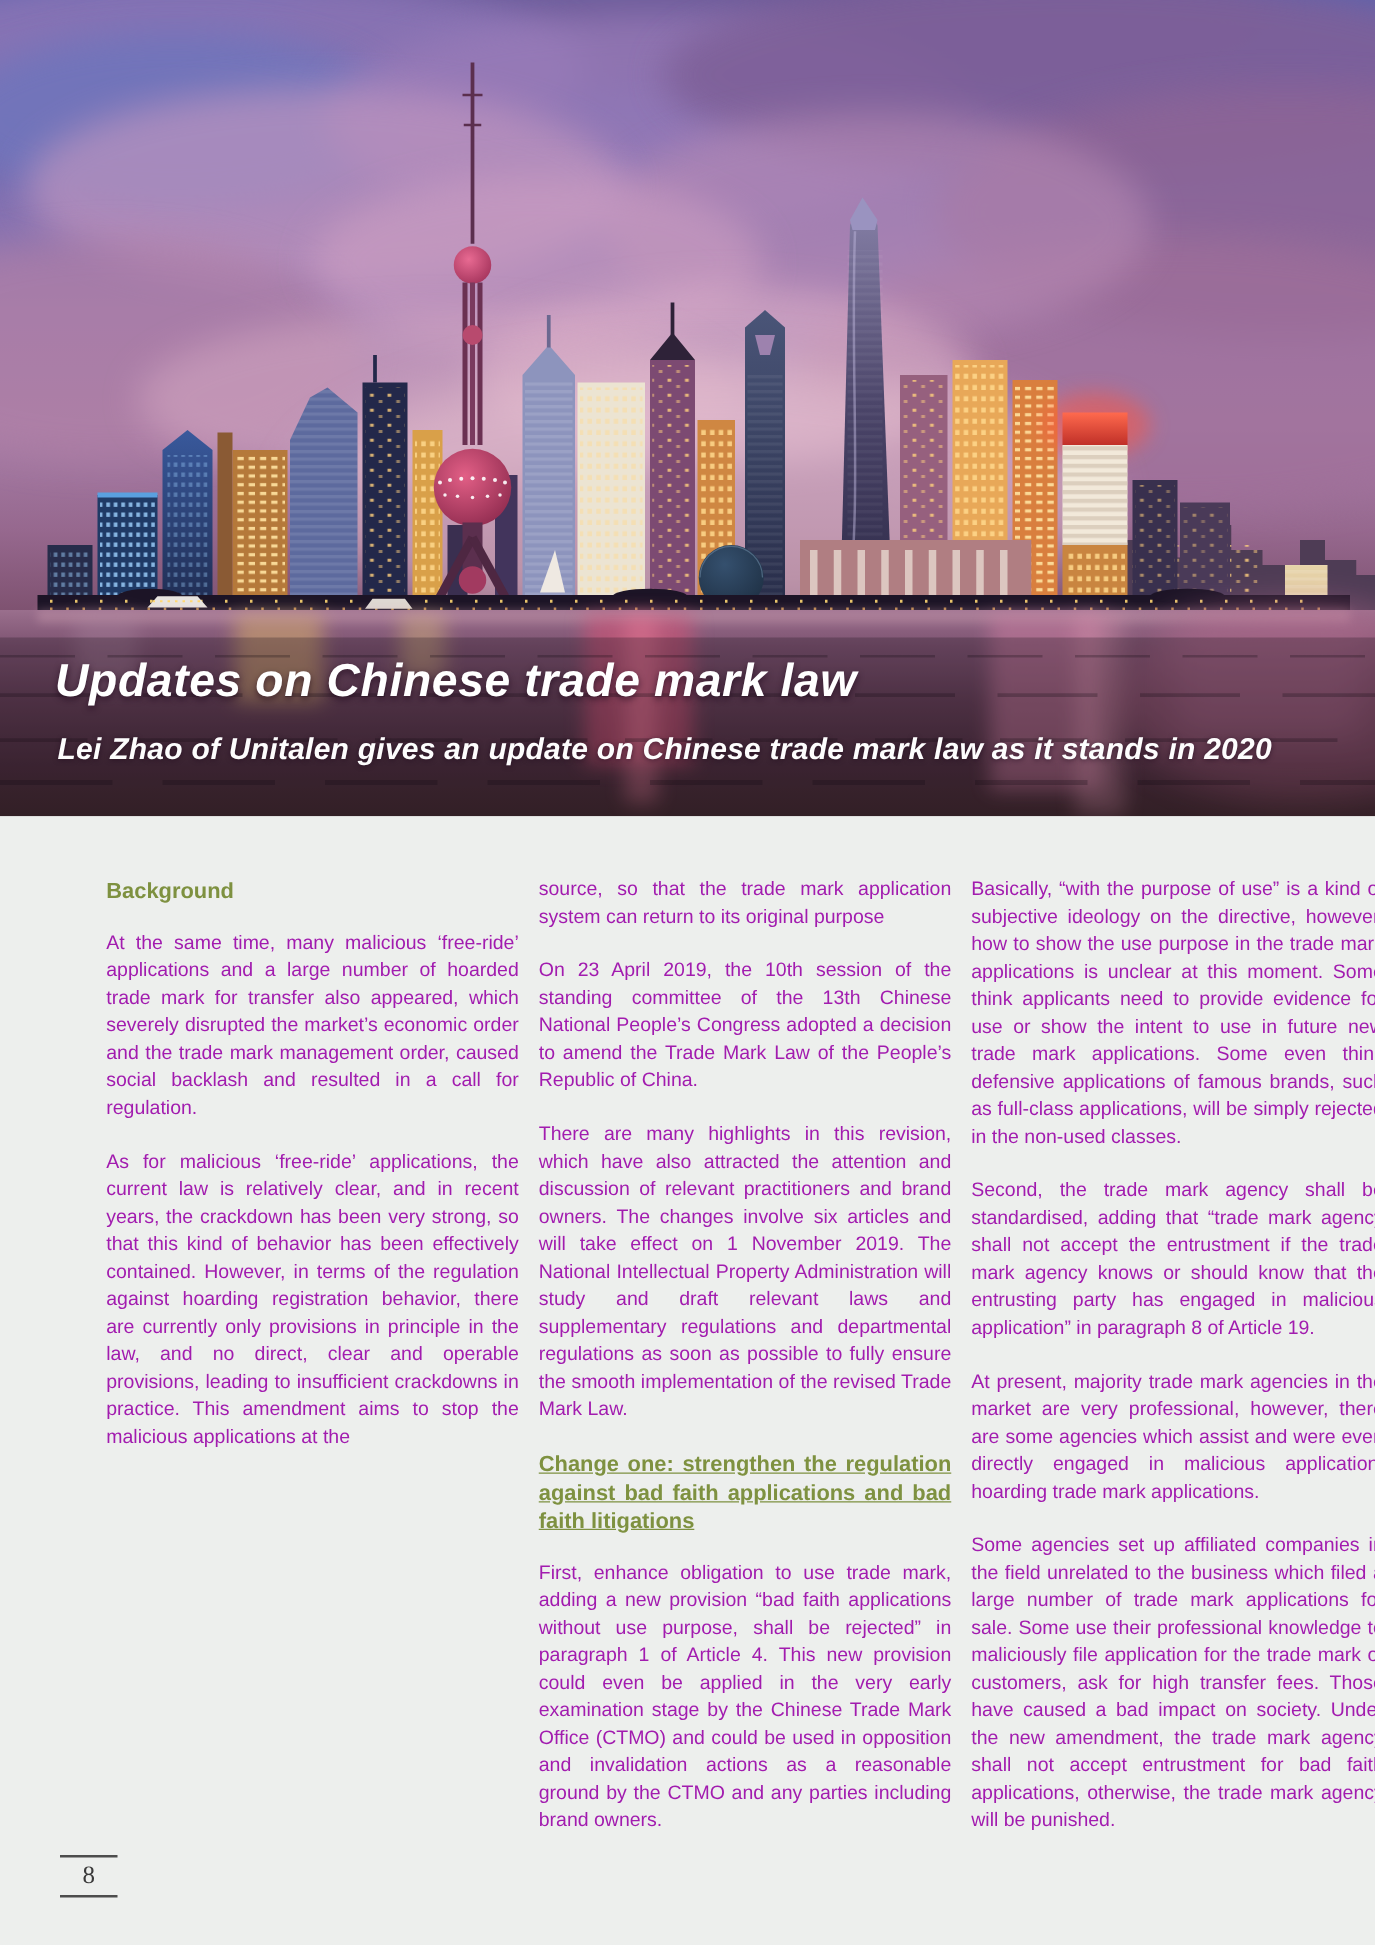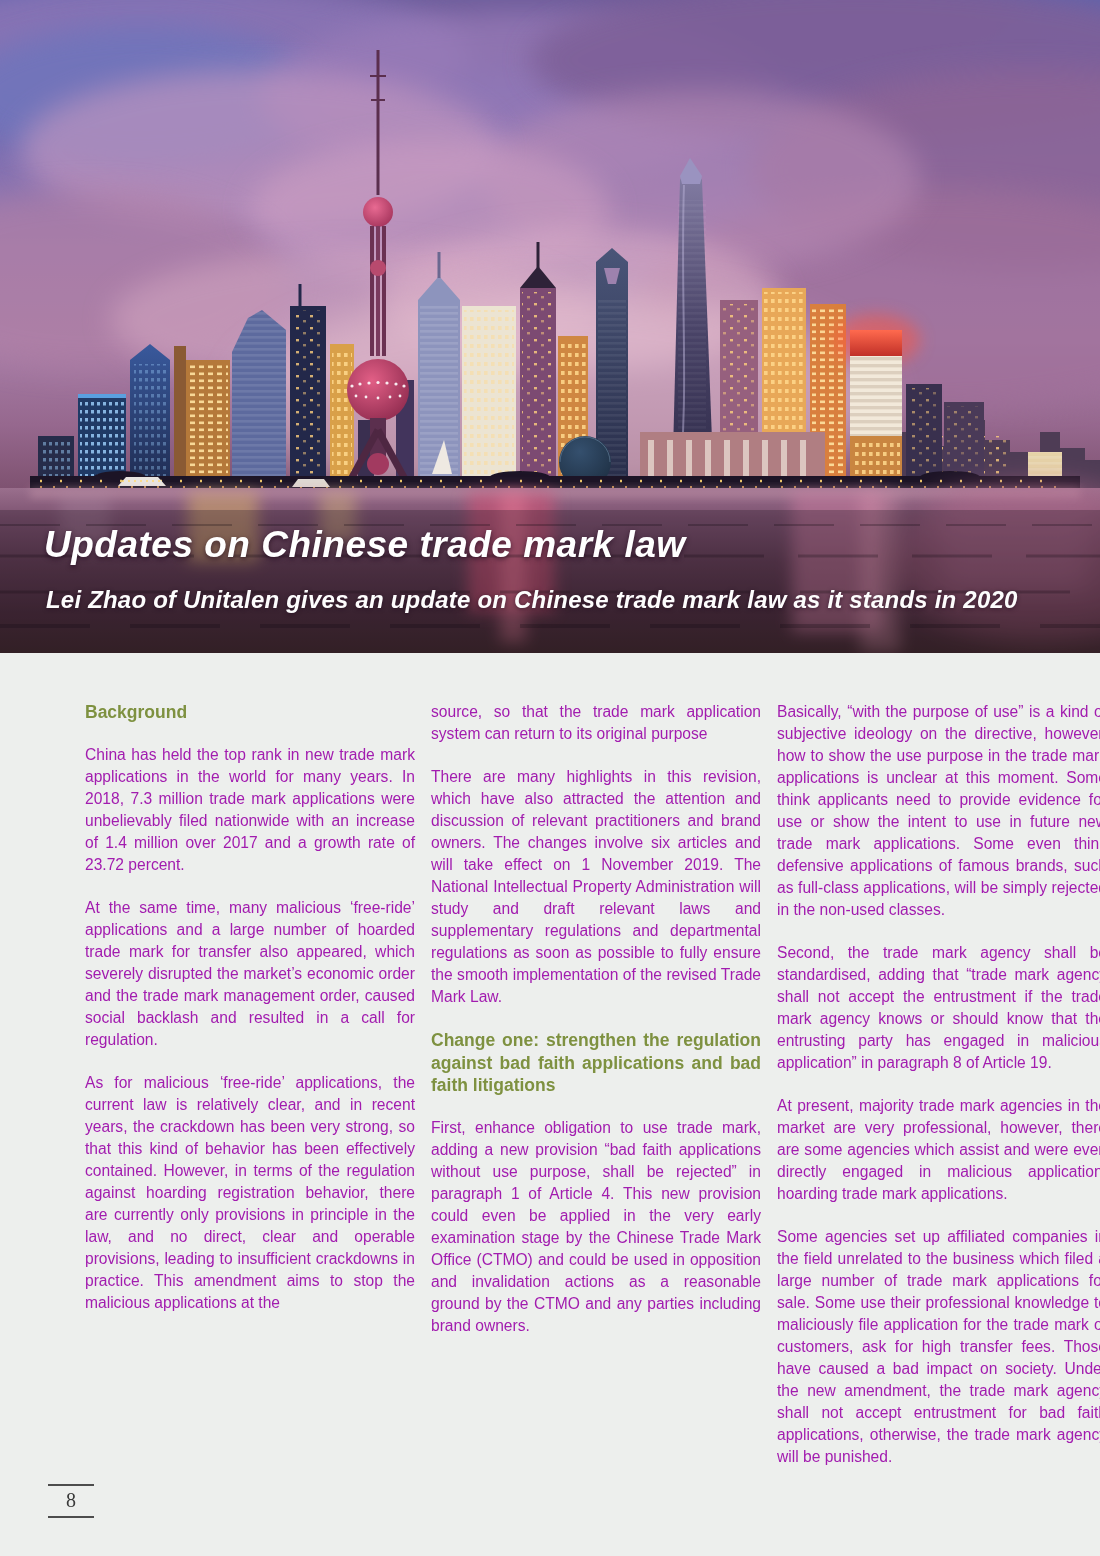--- a/index.html
+++ b/index.html
@@ -19,21 +19,21 @@
     text-shadow:0 1px 4px rgba(30,8,28,.6);}
 
   
   .content{position:absolute;left:0;top:653px;width:1100px;box-sizing:border-box;
     padding:48px 33px 0 45px;display:flex;gap:16px;margin-left:40px;}
   .col{width:330px;flex:0 0 330px;}
   .col p{margin:0 0 21px 0;font-size:15.6px;line-height:22px;color:#a21caf;
     text-align:justify;}
   .h-green{margin:0 0 20px 0;font-size:17.5px;line-height:22.5px;font-weight:bold;
     color:#7e9140;text-align:justify;}
-  .h-green.mid{margin-top:0;}
+  .h-green.mid{margin-top:0;text-decoration:underline;}
 
   
   .pagenum{position:absolute;left:48px;top:1484px;width:46px;text-align:center;
     font-family:"Liberation Serif",serif;font-size:20px;color:#3a3a3a;
     border-top:2px solid #4d4d4d;border-bottom:2px solid #4d4d4d;
     padding:3px 0 4px 0;}
 </style>
 </head>
 <body>
 
@@ -282,27 +282,27 @@
     </svg>
 
     <h1 class="hero-title">Updates on Chinese trade mark law</h1>
     <p class="hero-sub">Lei Zhao of Unitalen gives an update on Chinese trade mark law as it stands in 2020</p>
   </header>
 
   <main class="content">
 
     <section class="col">
       <h2 class="h-green">Background</h2>
-      <p>China has held the top rank in new trade mark applications in the world for many years. In 2018, 7.3 million trade mark applications were unbelievably filed nationwide with an increase of 1.4 million over 2017 and a growth rate of 23.72 percent.</p>
       <p>At the same time, many malicious ‘free-ride’ applications and a large number of hoarded trade mark for transfer also appeared, which severely disrupted the market’s economic order and the trade mark management order, caused social backlash and resulted in a call for regulation.</p>
       <p>As for malicious ‘free-ride’ applications, the current law is relatively clear, and in recent years, the crackdown has been very strong, so that this kind of behavior has been effectively contained. However, in terms of the regulation against hoarding registration behavior, there are currently only provisions in principle in the law, and no direct, clear and operable provisions, leading to insufficient crackdowns in practice. This amendment aims to stop the malicious applications at the</p>
     </section>
 
     <section class="col">
       <p>source, so that the trade mark application system can return to its original purpose</p>
+      <p>On 23 April 2019, the 10th session of the standing committee of the 13th Chinese National People’s Congress adopted a decision to amend the Trade Mark Law of the People’s Republic of China.</p>
       <p>There are many highlights in this revision, which have also attracted the attention and discussion of relevant practitioners and brand owners. The changes involve six articles and will take effect on 1 November 2019. The National Intellectual Property Administration will study and draft relevant laws and supplementary regulations and departmental regulations as soon as possible to fully ensure the smooth implementation of the revised Trade Mark Law.</p>
       <h2 class="h-green mid">Change one: strengthen the regulation against bad faith applications and bad faith litigations</h2>
       <p>First, enhance obligation to use trade mark, adding a new provision “bad faith applications without use purpose, shall be rejected” in paragraph 1 of Article 4. This new provision could even be applied in the very early examination stage by the Chinese Trade Mark Office (CTMO) and could be used in opposition and invalidation actions as a reasonable ground by the CTMO and any parties including brand owners.</p>
     </section>
 
     <section class="col">
       <p>Basically, “with the purpose of use” is a kind of subjective ideology on the directive, however, how to show the use purpose in the trade mark applications is unclear at this moment. Some think applicants need to provide evidence for use or show the intent to use in future new trade mark applications. Some even think defensive applications of famous brands, such as full-class applications, will be simply rejected in the non-used classes.</p>
       <p>Second, the trade mark agency shall be standardised, adding that “trade mark agency shall not accept the entrustment if the trade mark agency knows or should know that the entrusting party has engaged in malicious application” in paragraph 8 of Article 19.</p>
       <p>At present, majority trade mark agencies in the market are very professional, however, there are some agencies which assist and were even directly engaged in malicious application, hoarding trade mark applications.</p>
       <p>Some agencies set up affiliated companies in the field unrelated to the business which filed a large number of trade mark applications for sale. Some use their professional knowledge to maliciously file application for the trade mark of customers, ask for high transfer fees. Those have caused a bad impact on society. Under the new amendment, the trade mark agency shall not accept entrustment for bad faith applications, otherwise, the trade mark agency will be punished.</p>

